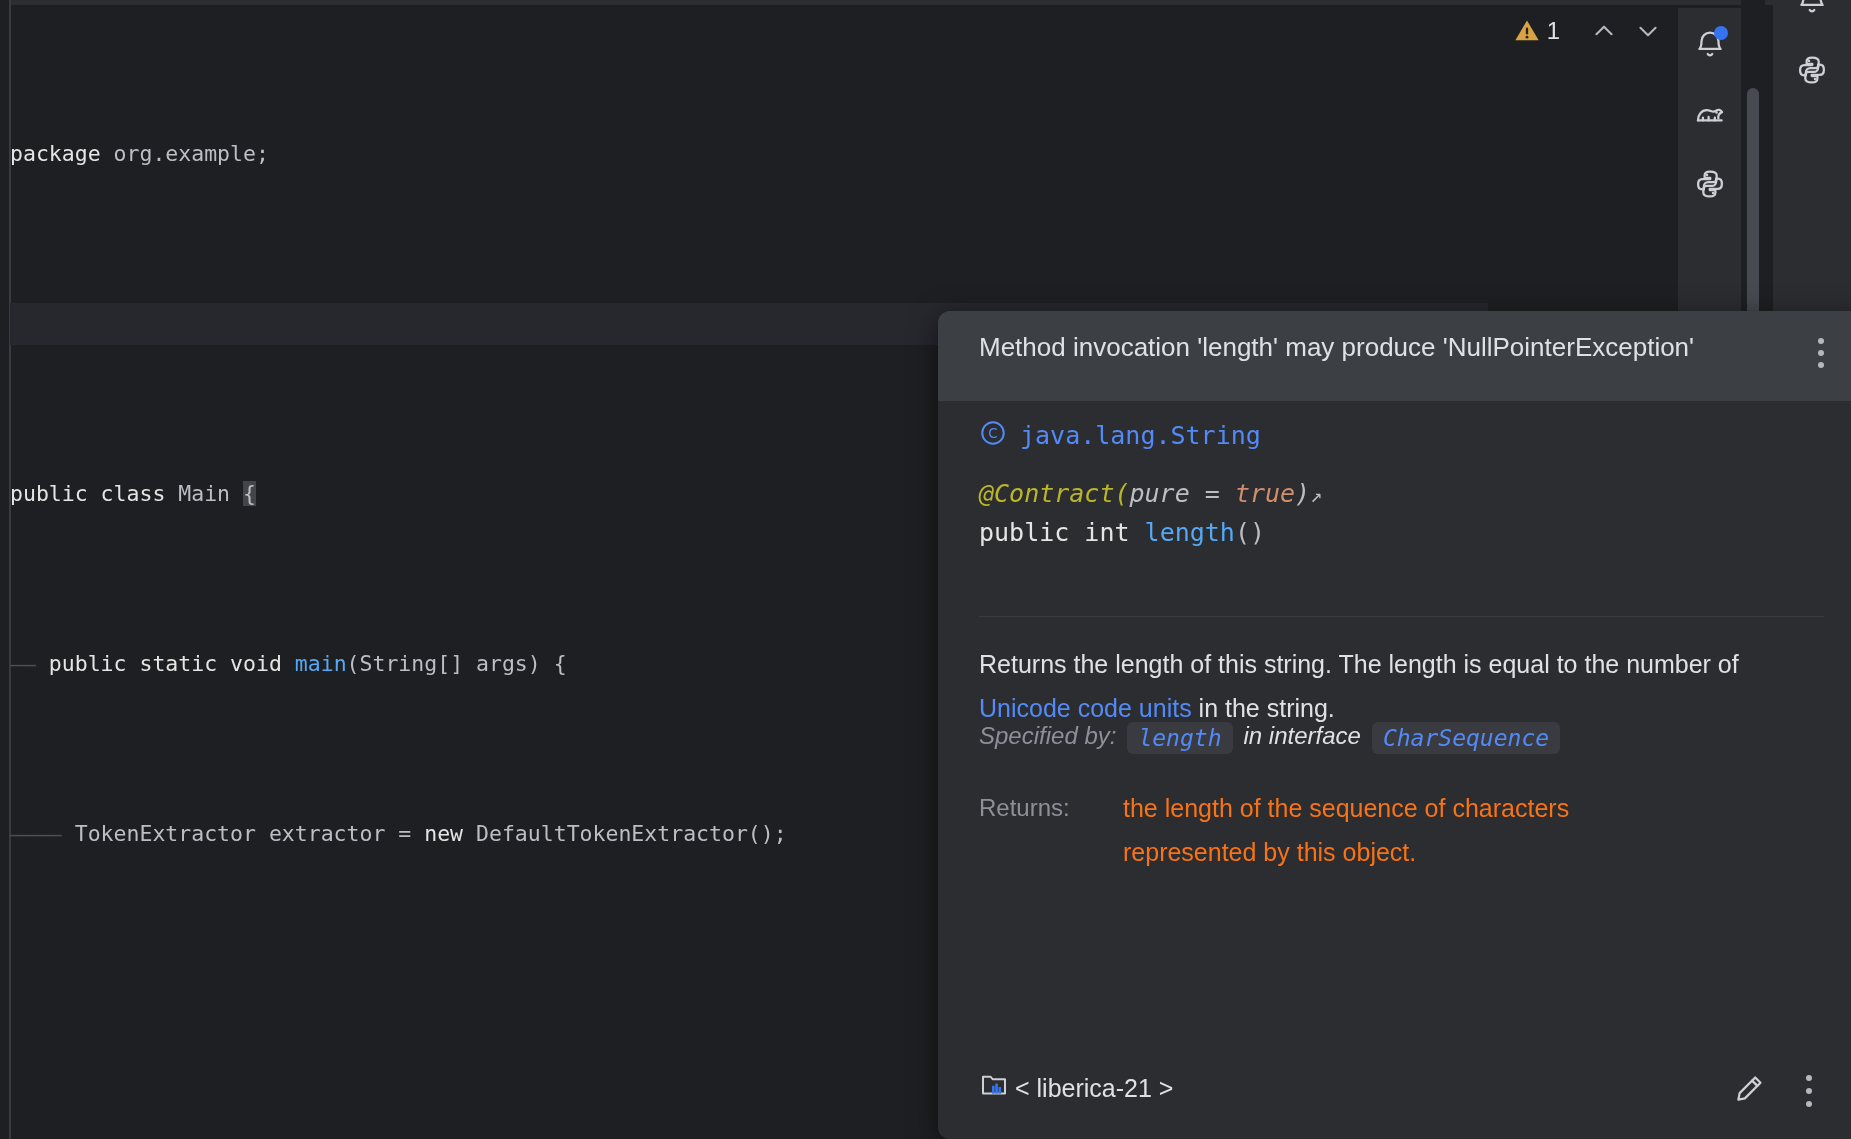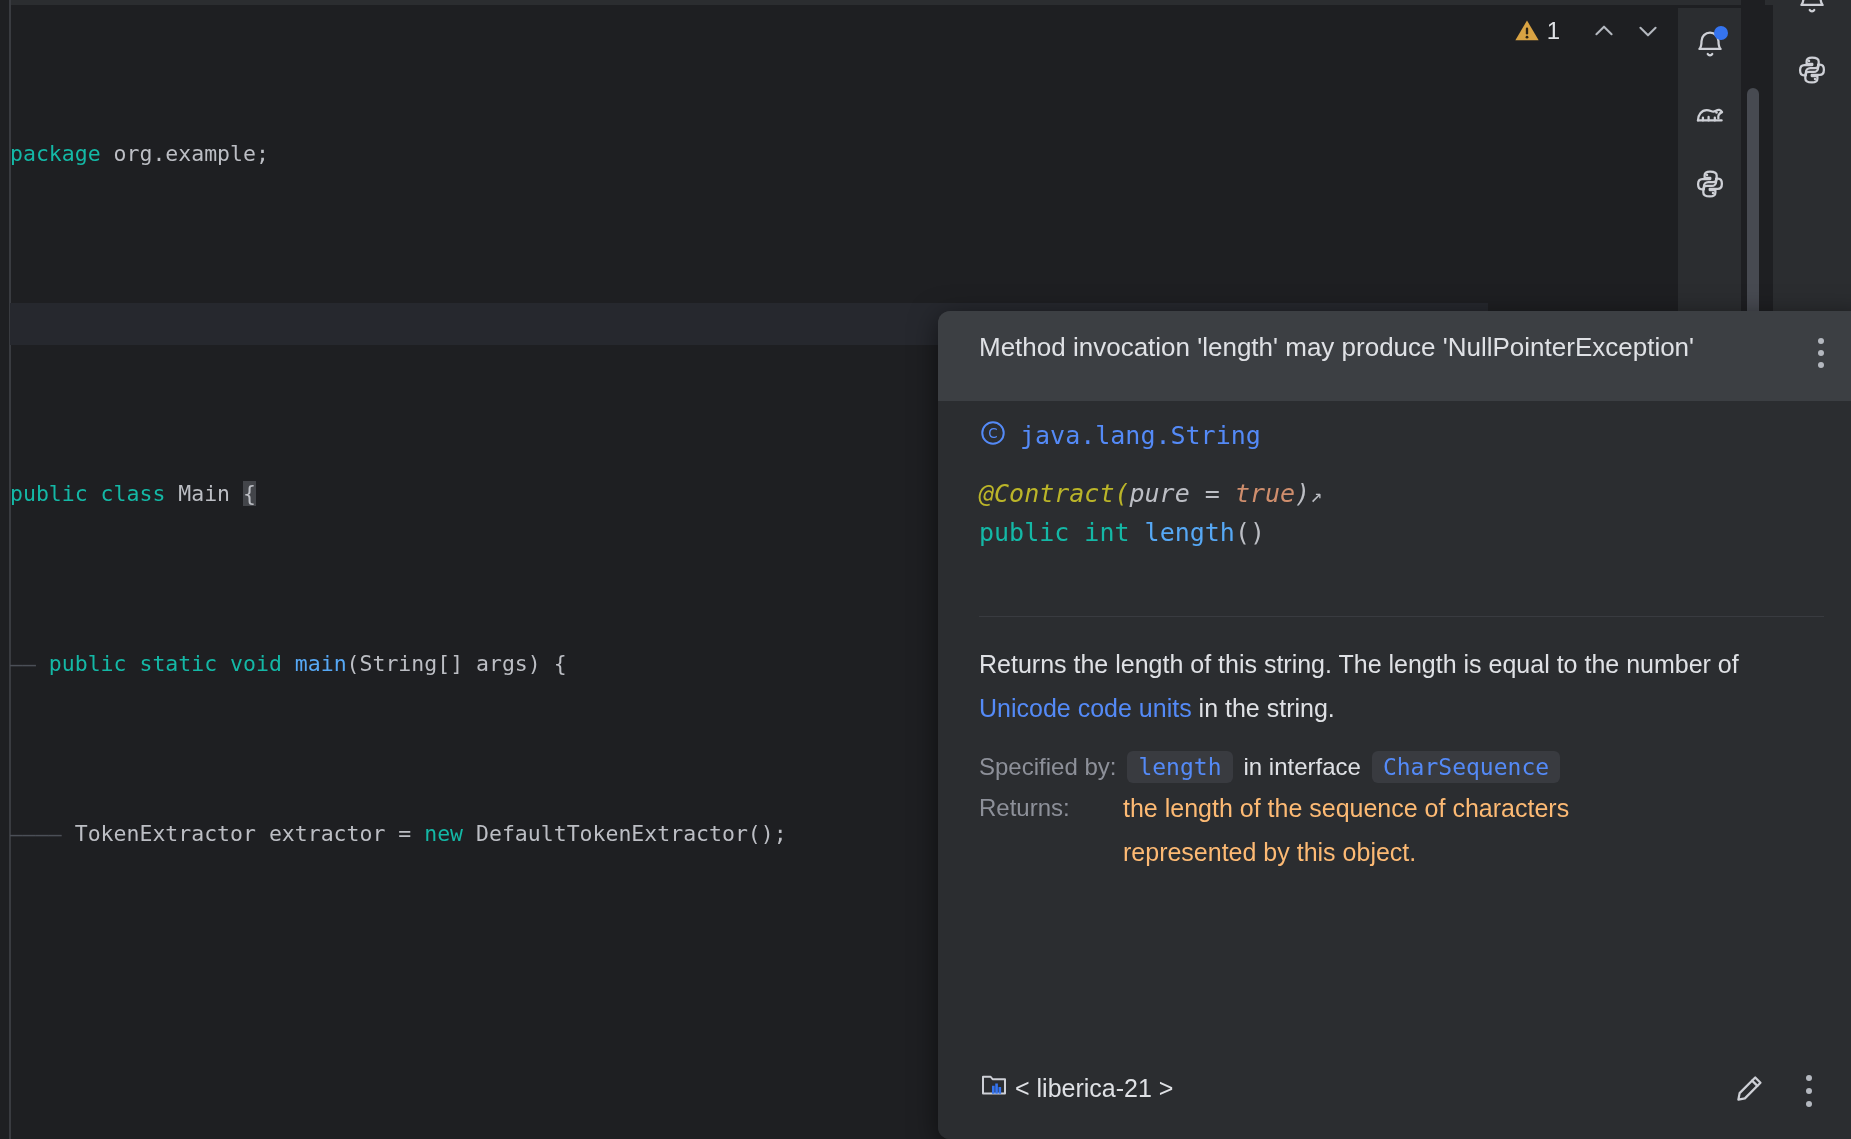--- a/index.html
+++ b/index.html
@@ -26,21 +26,21 @@
   }
 
   #code{
     position:absolute;left:10px;top:5px;
     font-family:"DejaVu Sans Mono","Liberation Mono",monospace;
     font-size:21.5px;line-height:42.5px;
     color:#bcbec4;white-space:pre;
   }
   .ln{height:42.5px;position:relative;}
 
-  .kw{color:#14b8a6;}
+  .kw{color:#e5e5e5;}
   .plain{color:#bcbec4;}
   .fn{color:#56a8f5;}
   .str{color:#6aab73;}
   .guide{color:#4b4f57;}
 
   .hint{
     background:#393b40;color:#868a91;
     border-radius:6px;padding:1px 6px;font-size:17px;
     position:relative;top:-2px;
   }
@@ -159,37 +159,37 @@
   }
 
   #doc-text{
     position:absolute;left:41px;top:241px;width:840px;
     color:#dfe1e5;font-size:25px;line-height:44px;
     font-family:"Liberation Sans",sans-serif;
   }
   .doc-link{color:#548af7;}
 
   #spec-row{
-    position:absolute;left:41px;top:350px;width:860px;
-    display:flex;align-items:center;
-    font-size:24px;color:#dfe1e5;
+    position:absolute;left:41px;top:321px;width:860px;
+    display:flex;align-items:flex-start;
+    font-size:24px;color:#dfe1e5;font-style:italic;
   }
   .tag-label{color:#8d9099;font-size:24px;}
   .code-chip{
     background:#393b40;border-radius:6px;padding:3px 11px;margin:0 11px;
     color:#548af7;font-size:23px;
     font-family:"DejaVu Sans Mono","Liberation Mono",monospace;
   }
 
   #ret-row{
     position:absolute;left:41px;top:385px;width:860px;display:flex;
   }
   #ret-label{width:144px;color:#8d9099;font-size:24px;line-height:44px;}
   #ret-val{
-    width:560px;color:#fdba74;font-size:25px;line-height:44px;
+    width:560px;color:#f97316;font-size:25px;line-height:44px;
     font-family:"Liberation Sans",sans-serif;
   }
 
   #popup-footer{
     position:absolute;left:0;bottom:0;width:930px;height:90px;background:#2b2d30;
   }
   #sdk-row{
     position:absolute;left:41px;top:20px;display:flex;align-items:flex-end;gap:6px;
   }
   #sdk-text{color:#dfe1e5;font-size:25px;font-family:"Liberation Sans",sans-serif;}

